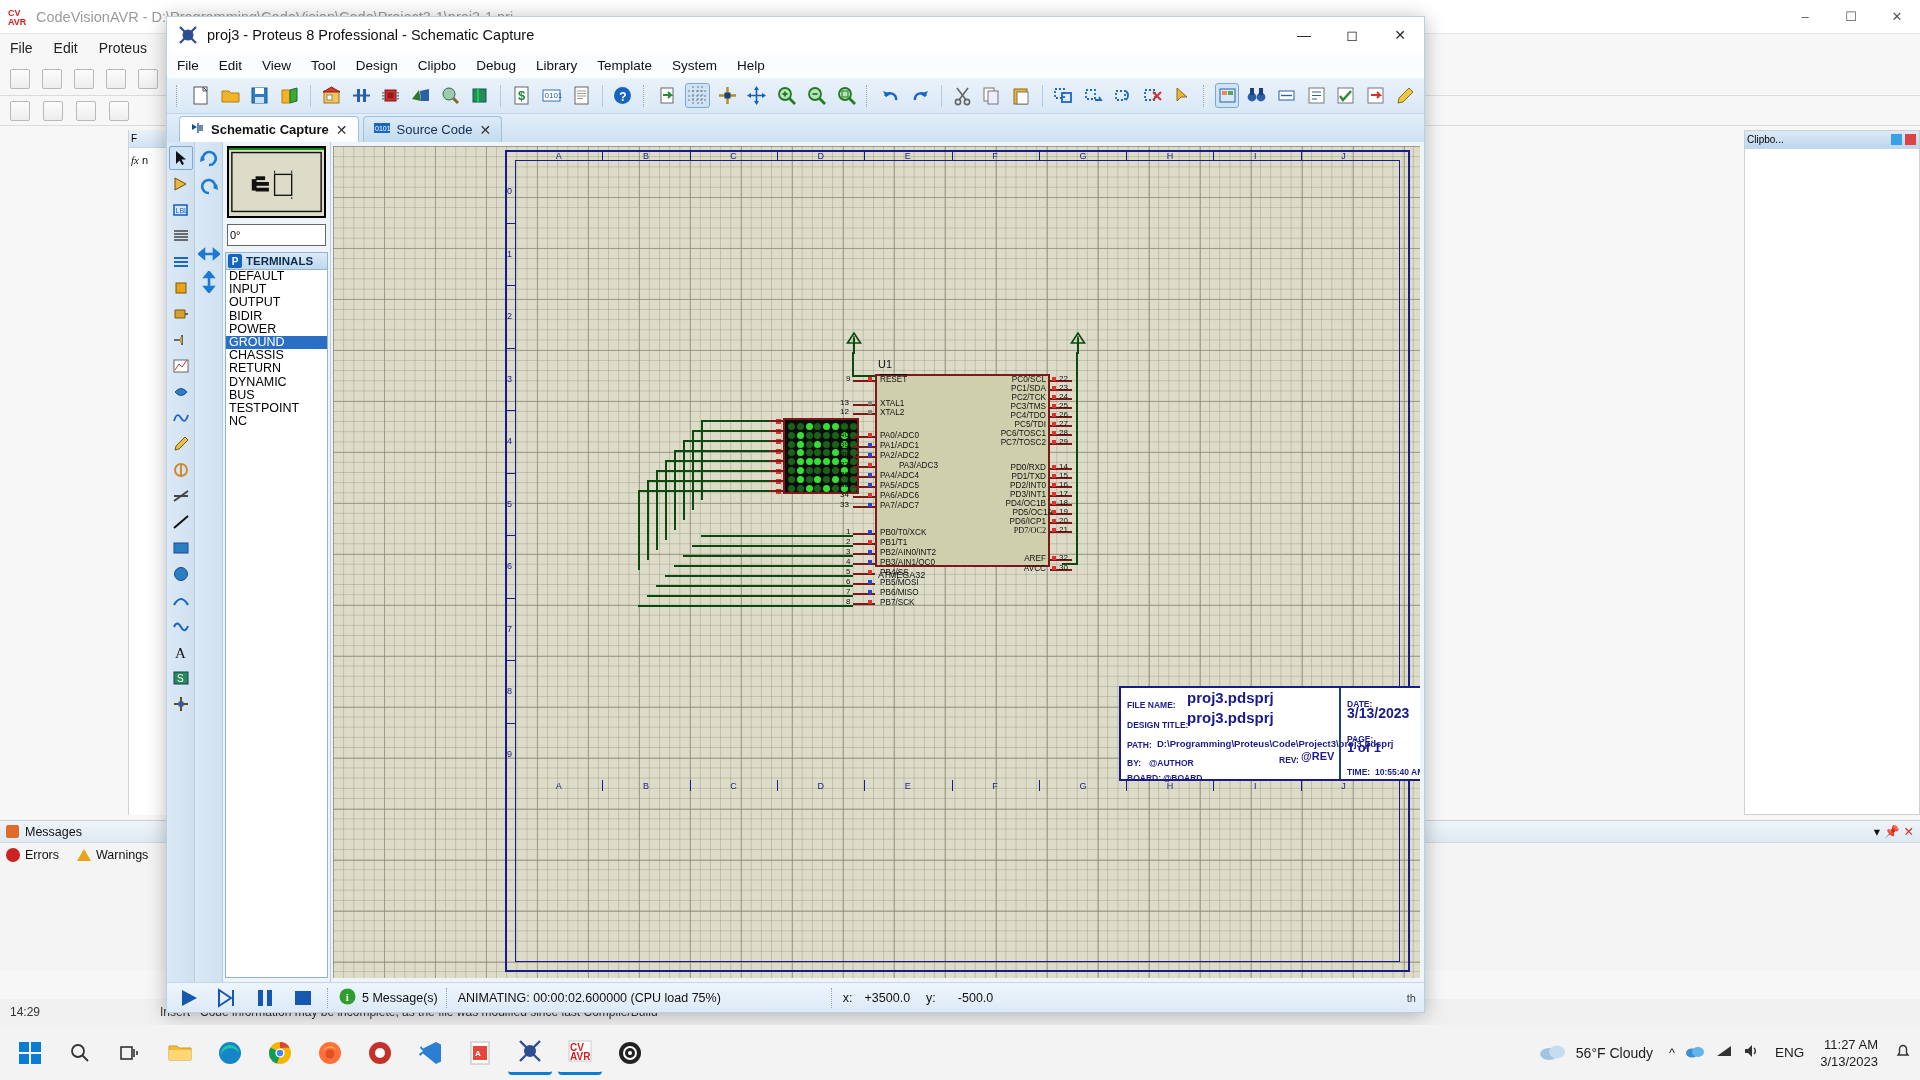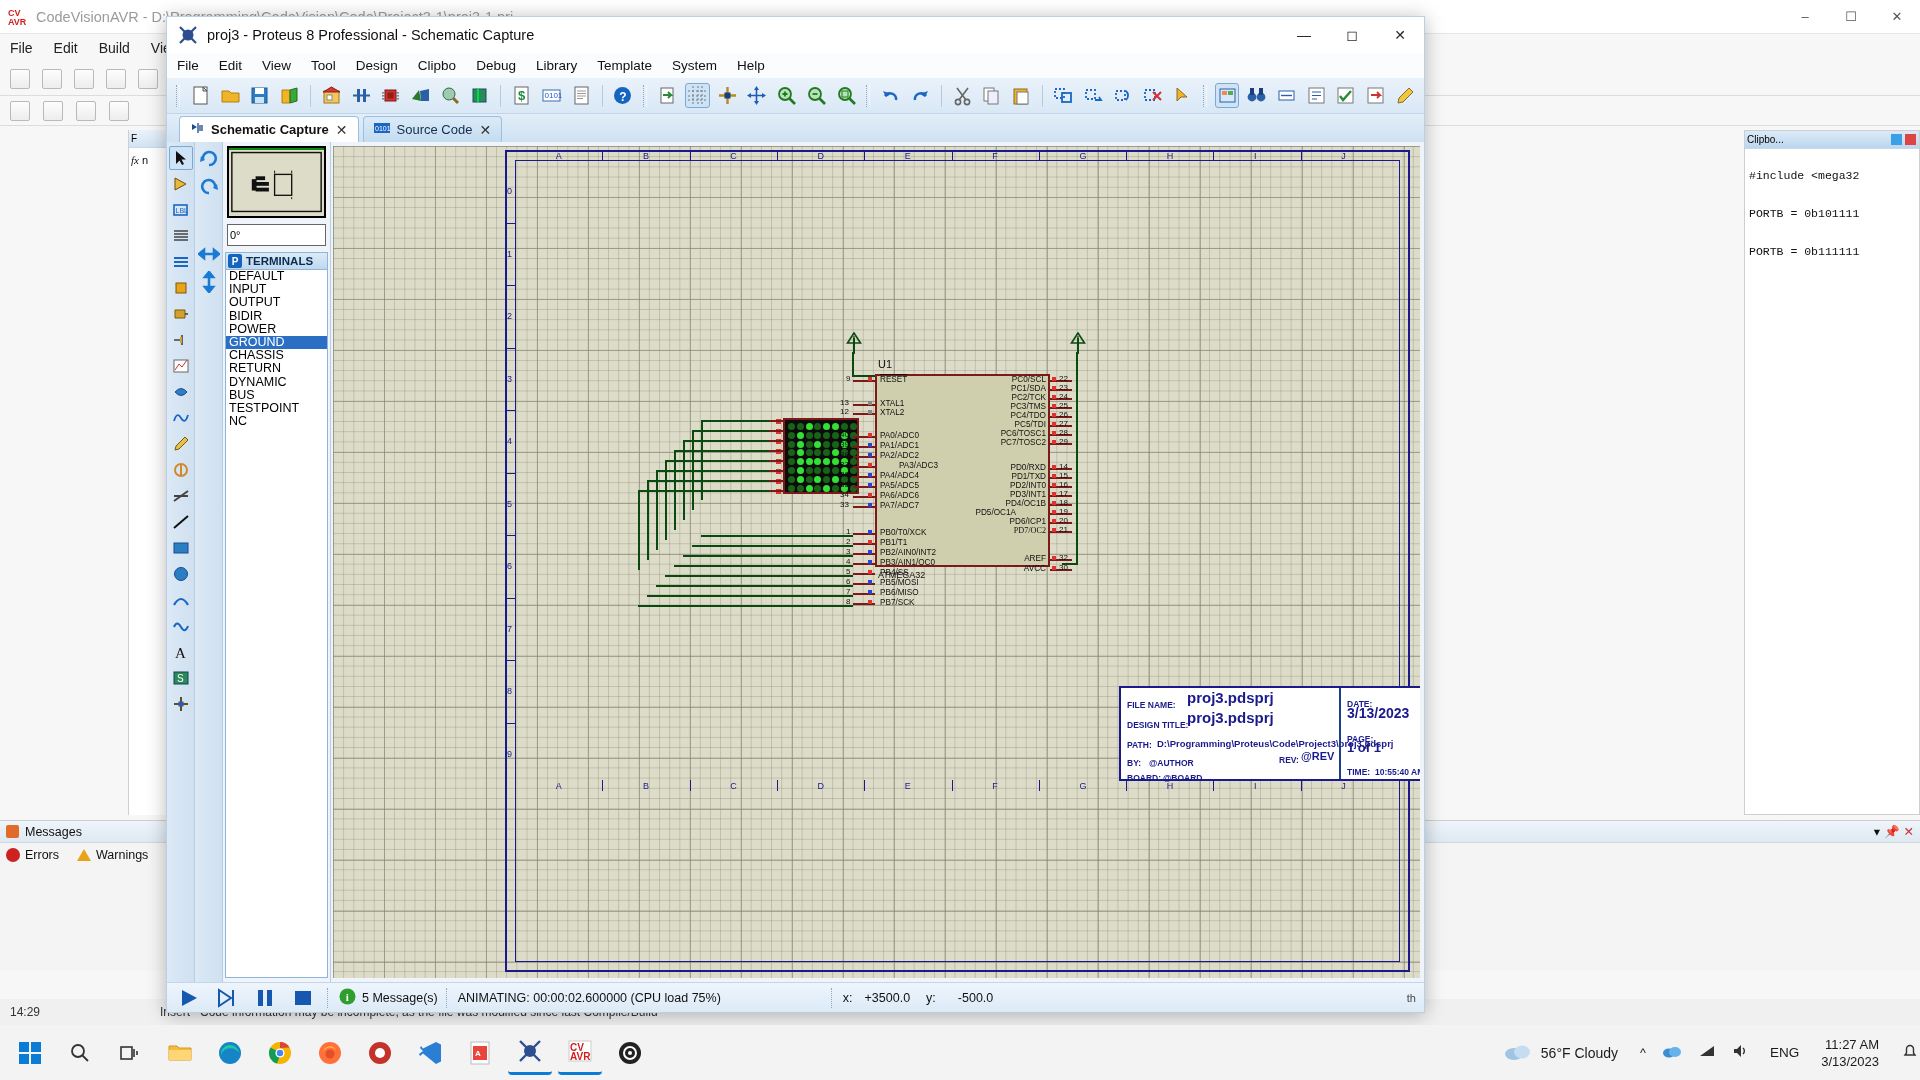--- a/index.html
+++ b/index.html
@@ -26,21 +26,21 @@
   .cvtree { font-size:11.5px; color:#111; padding:6px 4px; line-height:18px;}
   .cvtree .ind1 { padding-left:16px;}
   #cv-right { position:absolute; right:0; top:130px; width:176px; bottom:210px; background:#fff; border:1px solid #cfcfcf;}
   #cv-msgs { position:absolute; left:0; right:0; bottom:55px; height:150px; background:#f4f4f4; border-top:1px solid #cfcfcf;}
   #cv-statusline { position:absolute; left:0; right:0; bottom:0; height:26px; background:#f0f0f0; font-size:12px; color:#333; display:flex; align-items:center; }
 
   
   #taskbar { position:absolute;left:0;bottom:0;width:1920px;height:55px;background:#f3f3f3;display:flex;align-items:center;}
   #tb-left { display:flex; align-items:center; gap:6px; padding-left:8px;}
   .tbi { width:44px;height:44px;display:flex;align-items:center;justify-content:center;border-radius:4px;position:relative;}
-  #tb-right { margin-left:auto; display:flex; align-items:center; gap:16px; padding-right:1px; font-size:12.5px; color:#1b1b1b;}
+  #tb-right { margin-left:auto; display:flex; align-items:center; gap:10px; padding-right:8px; font-size:12.5px; color:#1b1b1b;}
 
   
   #proteus { position:absolute; left:166px; top:16px; width:1259px; height:997px; background:#fff;
              border:1px solid #b9cfe4; box-shadow:0 2px 18px rgba(0,0,0,.28); display:flex; flex-direction:column;}
   #pt-title { height:36px; background:#ffffff; display:flex; align-items:center; padding-left:10px; position:relative; flex:0 0 auto;}
   #pt-title .ptlogo { width:22px;height:22px;margin-right:8px; position:relative;}
   #pt-title .tt { font-size:14.5px; color:#111; white-space:nowrap;}
   #pt-winbtns { position:absolute; right:0; top:0; display:flex;}
   #pt-winbtns div { width:48px;height:36px;display:flex;align-items:center;justify-content:center; color:#2b2b2b; font-size:14px;}
 
@@ -123,21 +123,21 @@
     <span class="t">CodeVisionAVR - D:\Programming\CodeVision\Code\Project3-1\proj3-1.prj</span>
     <div id="cv-winbtns">
       <div>–</div>
       <div>☐</div>
       <div>✕</div>
     </div>
   </div>
   <div id="cv-menu">
     <span>File</span>
     <span>Edit</span>
-    <span>Build</span>
+    <span>Proteus</span>
     <span>View</span>
   </div>
   <div id="cv-toolbar">
     <div class="cvbtn"></div>
     <div class="cvbtn"></div>
     <div class="cvbtn"></div>
     <div class="cvbtn"></div>
     <div class="cvbtn"></div>
     <div class="cvbtn"></div>
     <div class="cvbtn"></div>
@@ -161,25 +161,20 @@
     </div>
   </div>
 
   <div id="cv-right">
     <div class="cvpanelbar" style="background:linear-gradient(#dceaf7,#bcd6ee);">
       <span>Clipbo...</span>
       <span style="margin-left:auto;display:flex;gap:3px;padding-right:3px;">
         <span style="width:11px;height:11px;background:#3aa0e8;display:inline-block;"></span>
         <span style="width:11px;height:11px;background:#d44;display:inline-block;"></span>
       </span>
-    </div>
-    <div style="font-size:11.5px;font-family:'Liberation Mono',monospace;color:#111;padding:8px 4px;line-height:38px;">
-      <div>#include &lt;mega32</div>
-      <div>PORTB = 0b101111</div>
-      <div>PORTB = 0b111111</div>
     </div>
   </div>
 
   <div id="cv-msgs">
     <div style="height:22px;background:linear-gradient(#eef4fa,#dfe9f2);display:flex;align-items:center;gap:6px;padding-left:6px;font-size:12.5px;color:#111;border-bottom:1px solid #d0d8e0;">
       <span style="width:13px;height:13px;background:#e06b2a;display:inline-block;border-radius:2px;"></span>
       <span>Messages</span>
       <span style="margin-left:auto;padding-right:6px;display:flex;gap:4px;">
         <span>▾</span>
         <span>📌</span>
@@ -1038,21 +1033,21 @@
             <div class="pinsq" style="left: 719px; top: 346px; background: rgb(224, 48, 48);"></div>
             <div class="pinnum" style="left: 726px; top: 343px;">17</div>
             <div class="pinlbl" style="left: 713px; top: 344px; transform: translateX(-100%);">PD3/INT1</div>
             <div class="pinlead" style="left: 717px; top: 358px; width: 22px;"></div>
             <div class="pinsq" style="left: 719px; top: 355px; background: rgb(224, 48, 48);"></div>
             <div class="pinnum" style="left: 726px; top: 352px;">18</div>
             <div class="pinlbl" style="left: 713px; top: 353px; transform: translateX(-100%);">PD4/OC1B</div>
             <div class="pinlead" style="left: 717px; top: 367px; width: 22px;"></div>
             <div class="pinsq" style="left: 719px; top: 364px; background: rgb(224, 48, 48);"></div>
             <div class="pinnum" style="left: 726px; top: 361px;">19</div>
-            <div class="pinlbl" style="left: 683px; top: 362px; transform: translateX(-100%); padding-left: 20px;">PD5/OC1A</div>
+            <div class="pinlbl" style="left: 720px; top: 362px; transform: translateX(-100%); padding-left: 20px;">PD5/OC1A</div>
             <div class="pinlead" style="left: 717px; top: 376px; width: 22px;"></div>
             <div class="pinsq" style="left: 719px; top: 373px; background: rgb(224, 48, 48);"></div>
             <div class="pinnum" style="left: 726px; top: 370px;">20</div>
             <div class="pinlbl" style="left: 713px; top: 371px; transform: translateX(-100%);">PD6/ICP1</div>
             <div class="pinlead" style="left: 717px; top: 385px; width: 22px;"></div>
             <div class="pinsq" style="left: 719px; top: 382px; background: rgb(224, 48, 48);"></div>
             <div class="pinnum" style="left: 726px; top: 379px;">21</div>
             <div class="pinlbl" style="left: 713px; top: 380px; transform: translateX(-100%); font-family: Liberation Serif, serif;">PD7/OC2</div>
             <div class="pinlead" style="left: 717px; top: 413px; width: 22px;"></div>
             <div class="pinsq" style="left: 719px; top: 410px; background: rgb(224, 48, 48);"></div>

